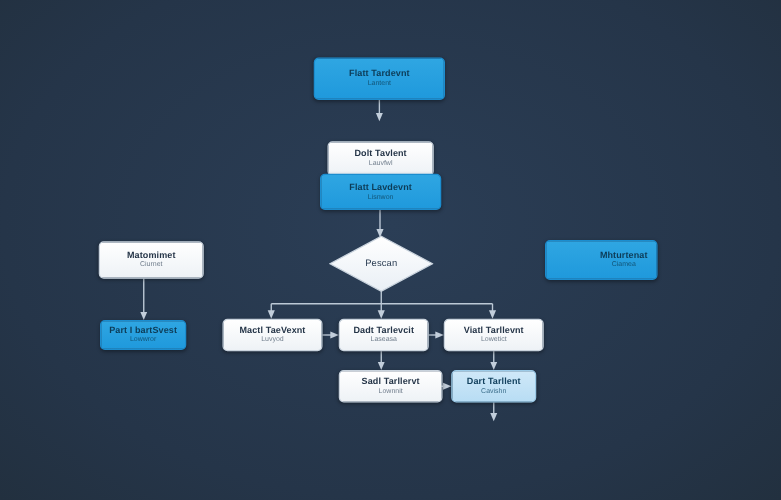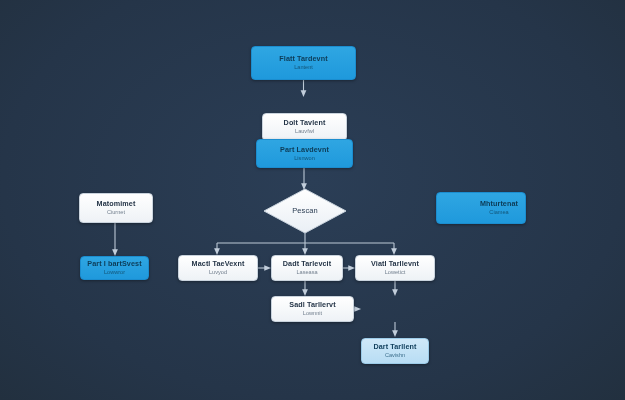--- a/index.html
+++ b/index.html
@@ -154,32 +154,32 @@
     <div class="t">Flatt Tardevnt</div>
     <div class="s">Lantent</div>
   </div>
 
   <div class="node n-white blur" style="left:262px;top:97px;width:85px;height:28px;margin-top:16px;">
     <div class="t">Dolt Tavlent</div>
     <div class="s">Lauvfwl</div>
   </div>
 
   <div class="node n-blue blur" style="left:256px;top:139px;width:97px;height:29px;">
-    <div class="t">Part Lavdevnt</div>
+    <div class="t">Flatt Lavdevnt</div>
     <div class="s">Lisnwon</div>
   </div>
 
   <div class="node n-diamond" style="left:263px;top:188px;width:84px;height:46px;">
     <svg class="shape" viewBox="0 0 84 46" preserveAspectRatio="none">
       <polygon points="42,1 83,23 42,45 1,23" fill="url(#dgrad)" stroke="#c9d3dd" stroke-width="1"></polygon>
     </svg>
     <div class="t blur">Pescan</div>
   </div>
 
-  <div class="node n-white blur" style="left:79px;top:193px;width:74px;height:30px;">
+  <div class="node n-white blur" style="left:79px;top:193px;width:84px;height:30px;">
     <div class="t">Matomimet</div>
     <div class="s">Ciurnet</div>
   </div>
 
   <div class="node n-blue blur" style="left:80px;top:256px;width:69px;height:24px;">
     <div class="t">Part I bartSvest</div>
     <div class="s">Lowwror</div>
   </div>
 
   <div class="node n-blue blur" style="left:436px;top:192px;width:90px;height:32px;padding-left:36px;">
@@ -200,19 +200,19 @@
   <div class="node n-white blur" style="left:355px;top:255px;width:80px;height:26px;">
     <div class="t">Viatl Tarllevnt</div>
     <div class="s">Lowetict</div>
   </div>
 
   <div class="node n-white blur" style="left:271px;top:296px;width:83px;height:26px;">
     <div class="t">Sadl Tarllervt</div>
     <div class="s">Lownnit</div>
   </div>
 
-  <div class="node n-pale blur" style="left:361px;top:296px;width:68px;height:26px;margin-top:42px;">
+  <div class="node n-pale blur" style="left:361px;top:296px;width:68px;height:26px;">
     <div class="t">Dart Tarllent</div>
     <div class="s">Cavishn</div>
   </div>
 
 
 </div>
 
 </body></html>

